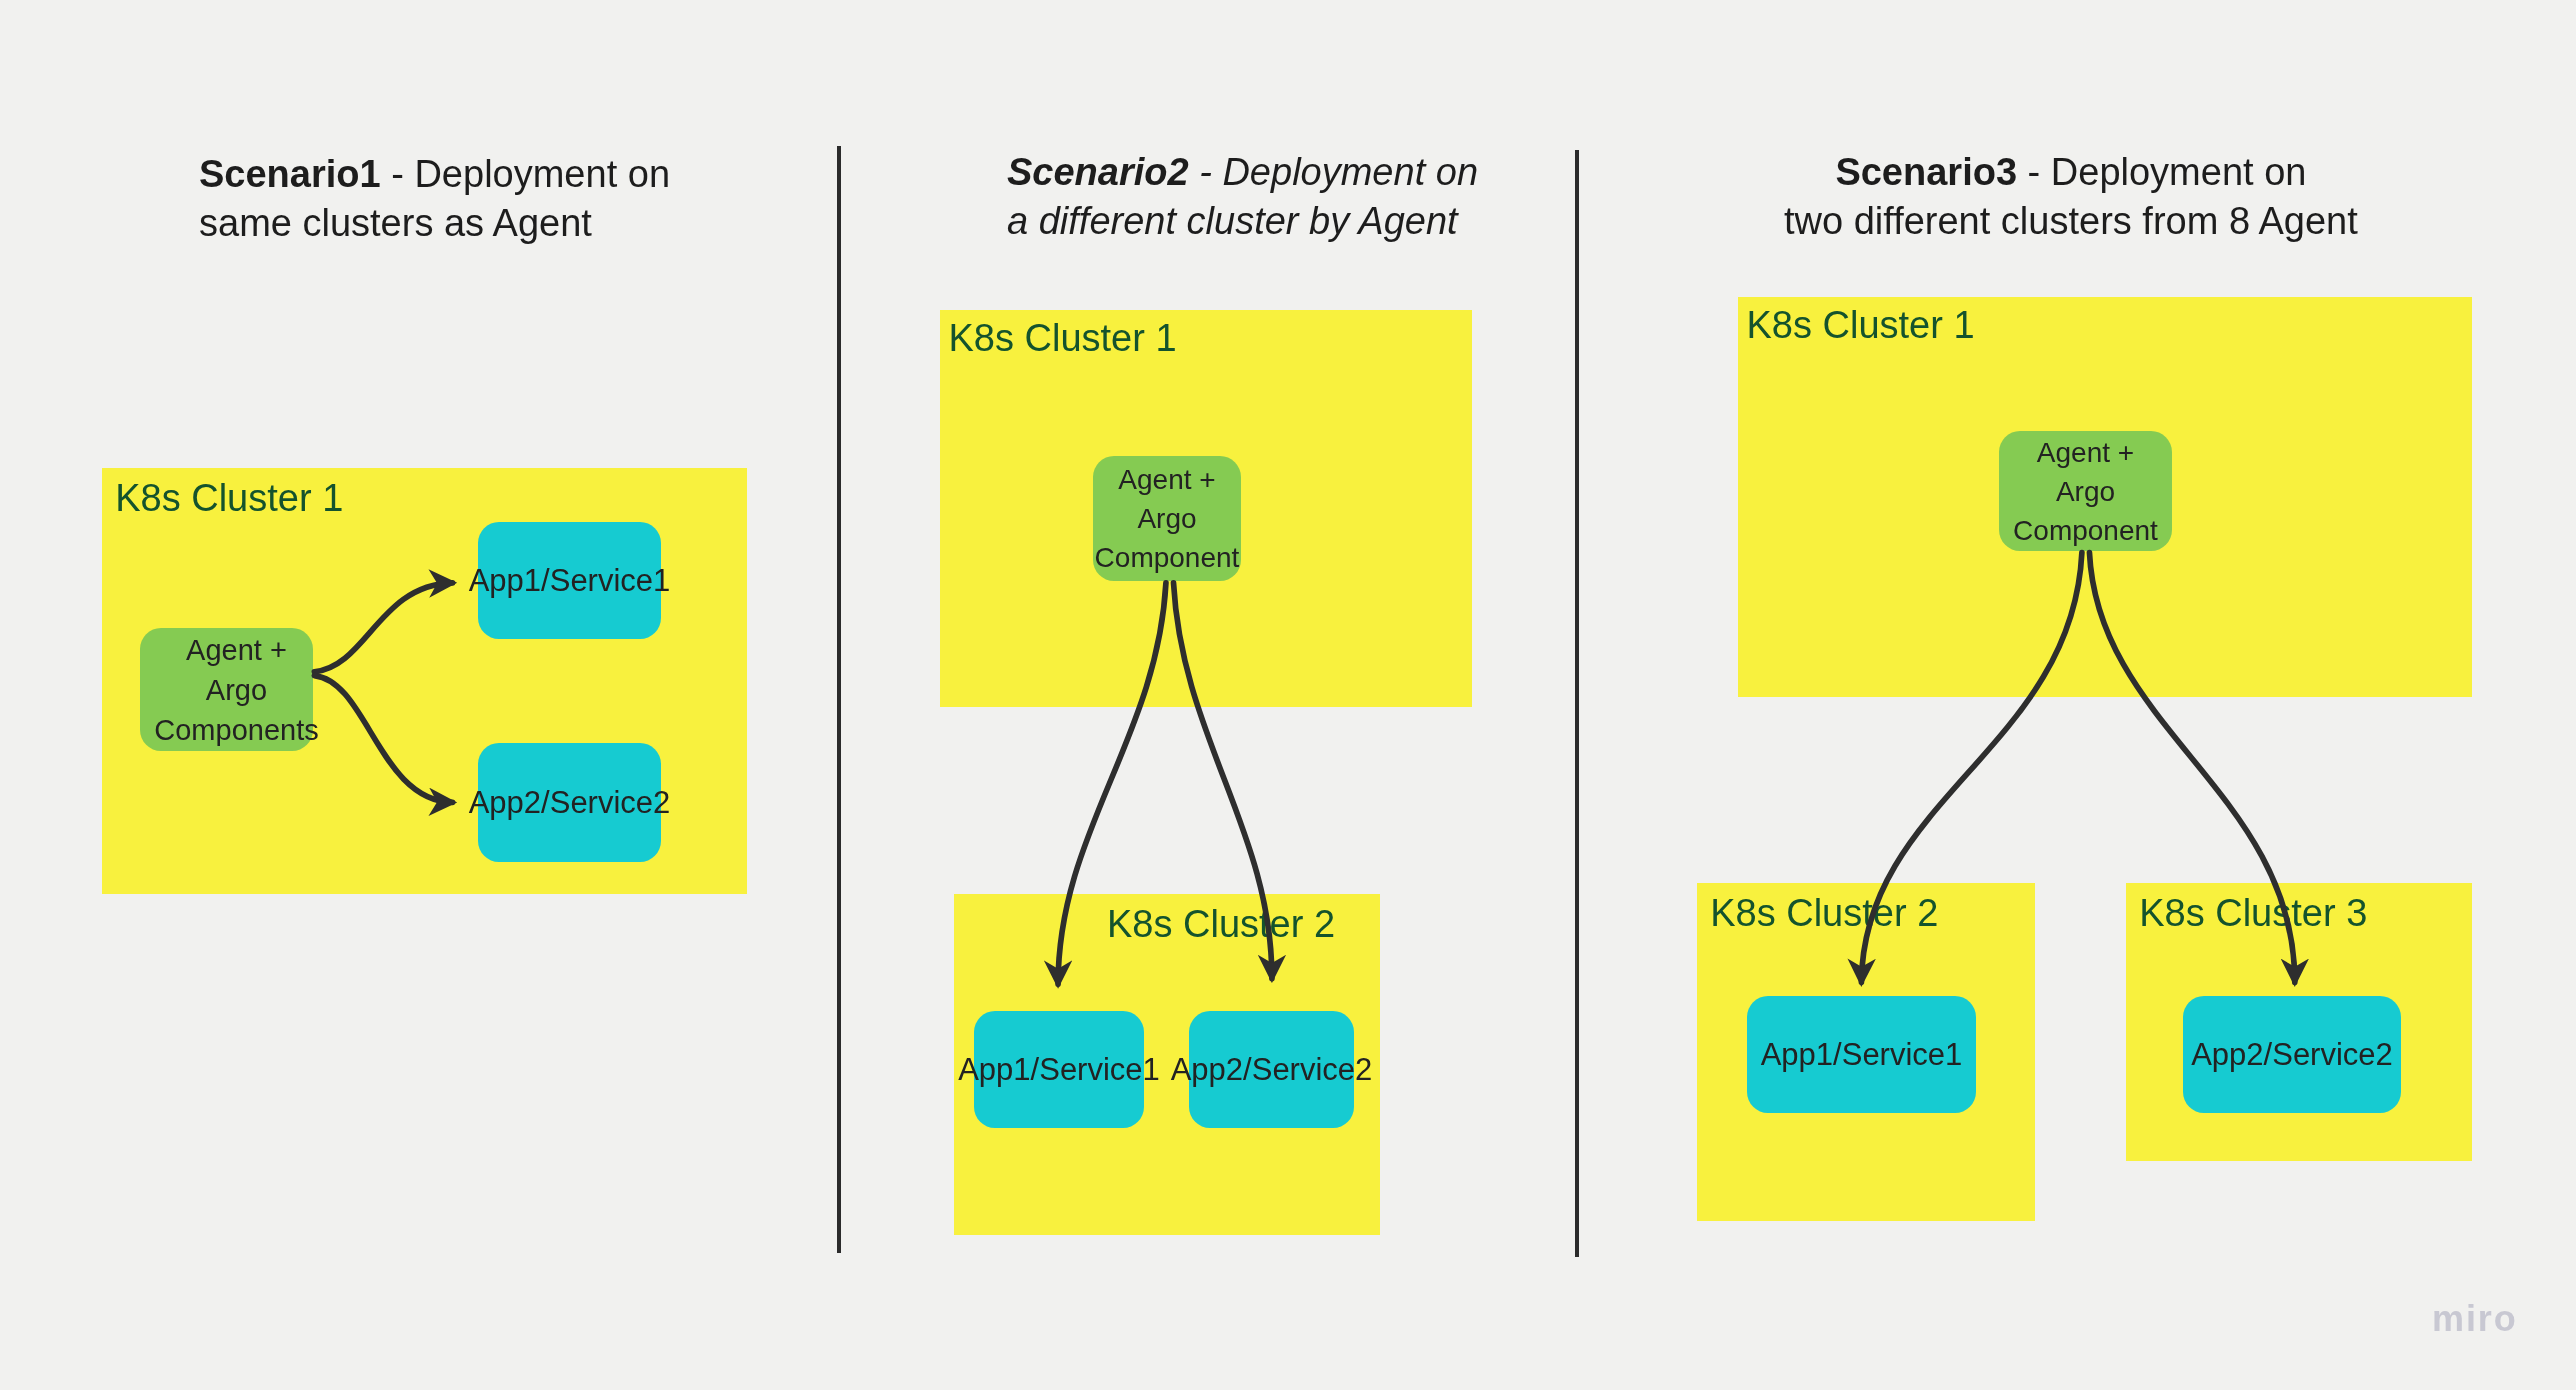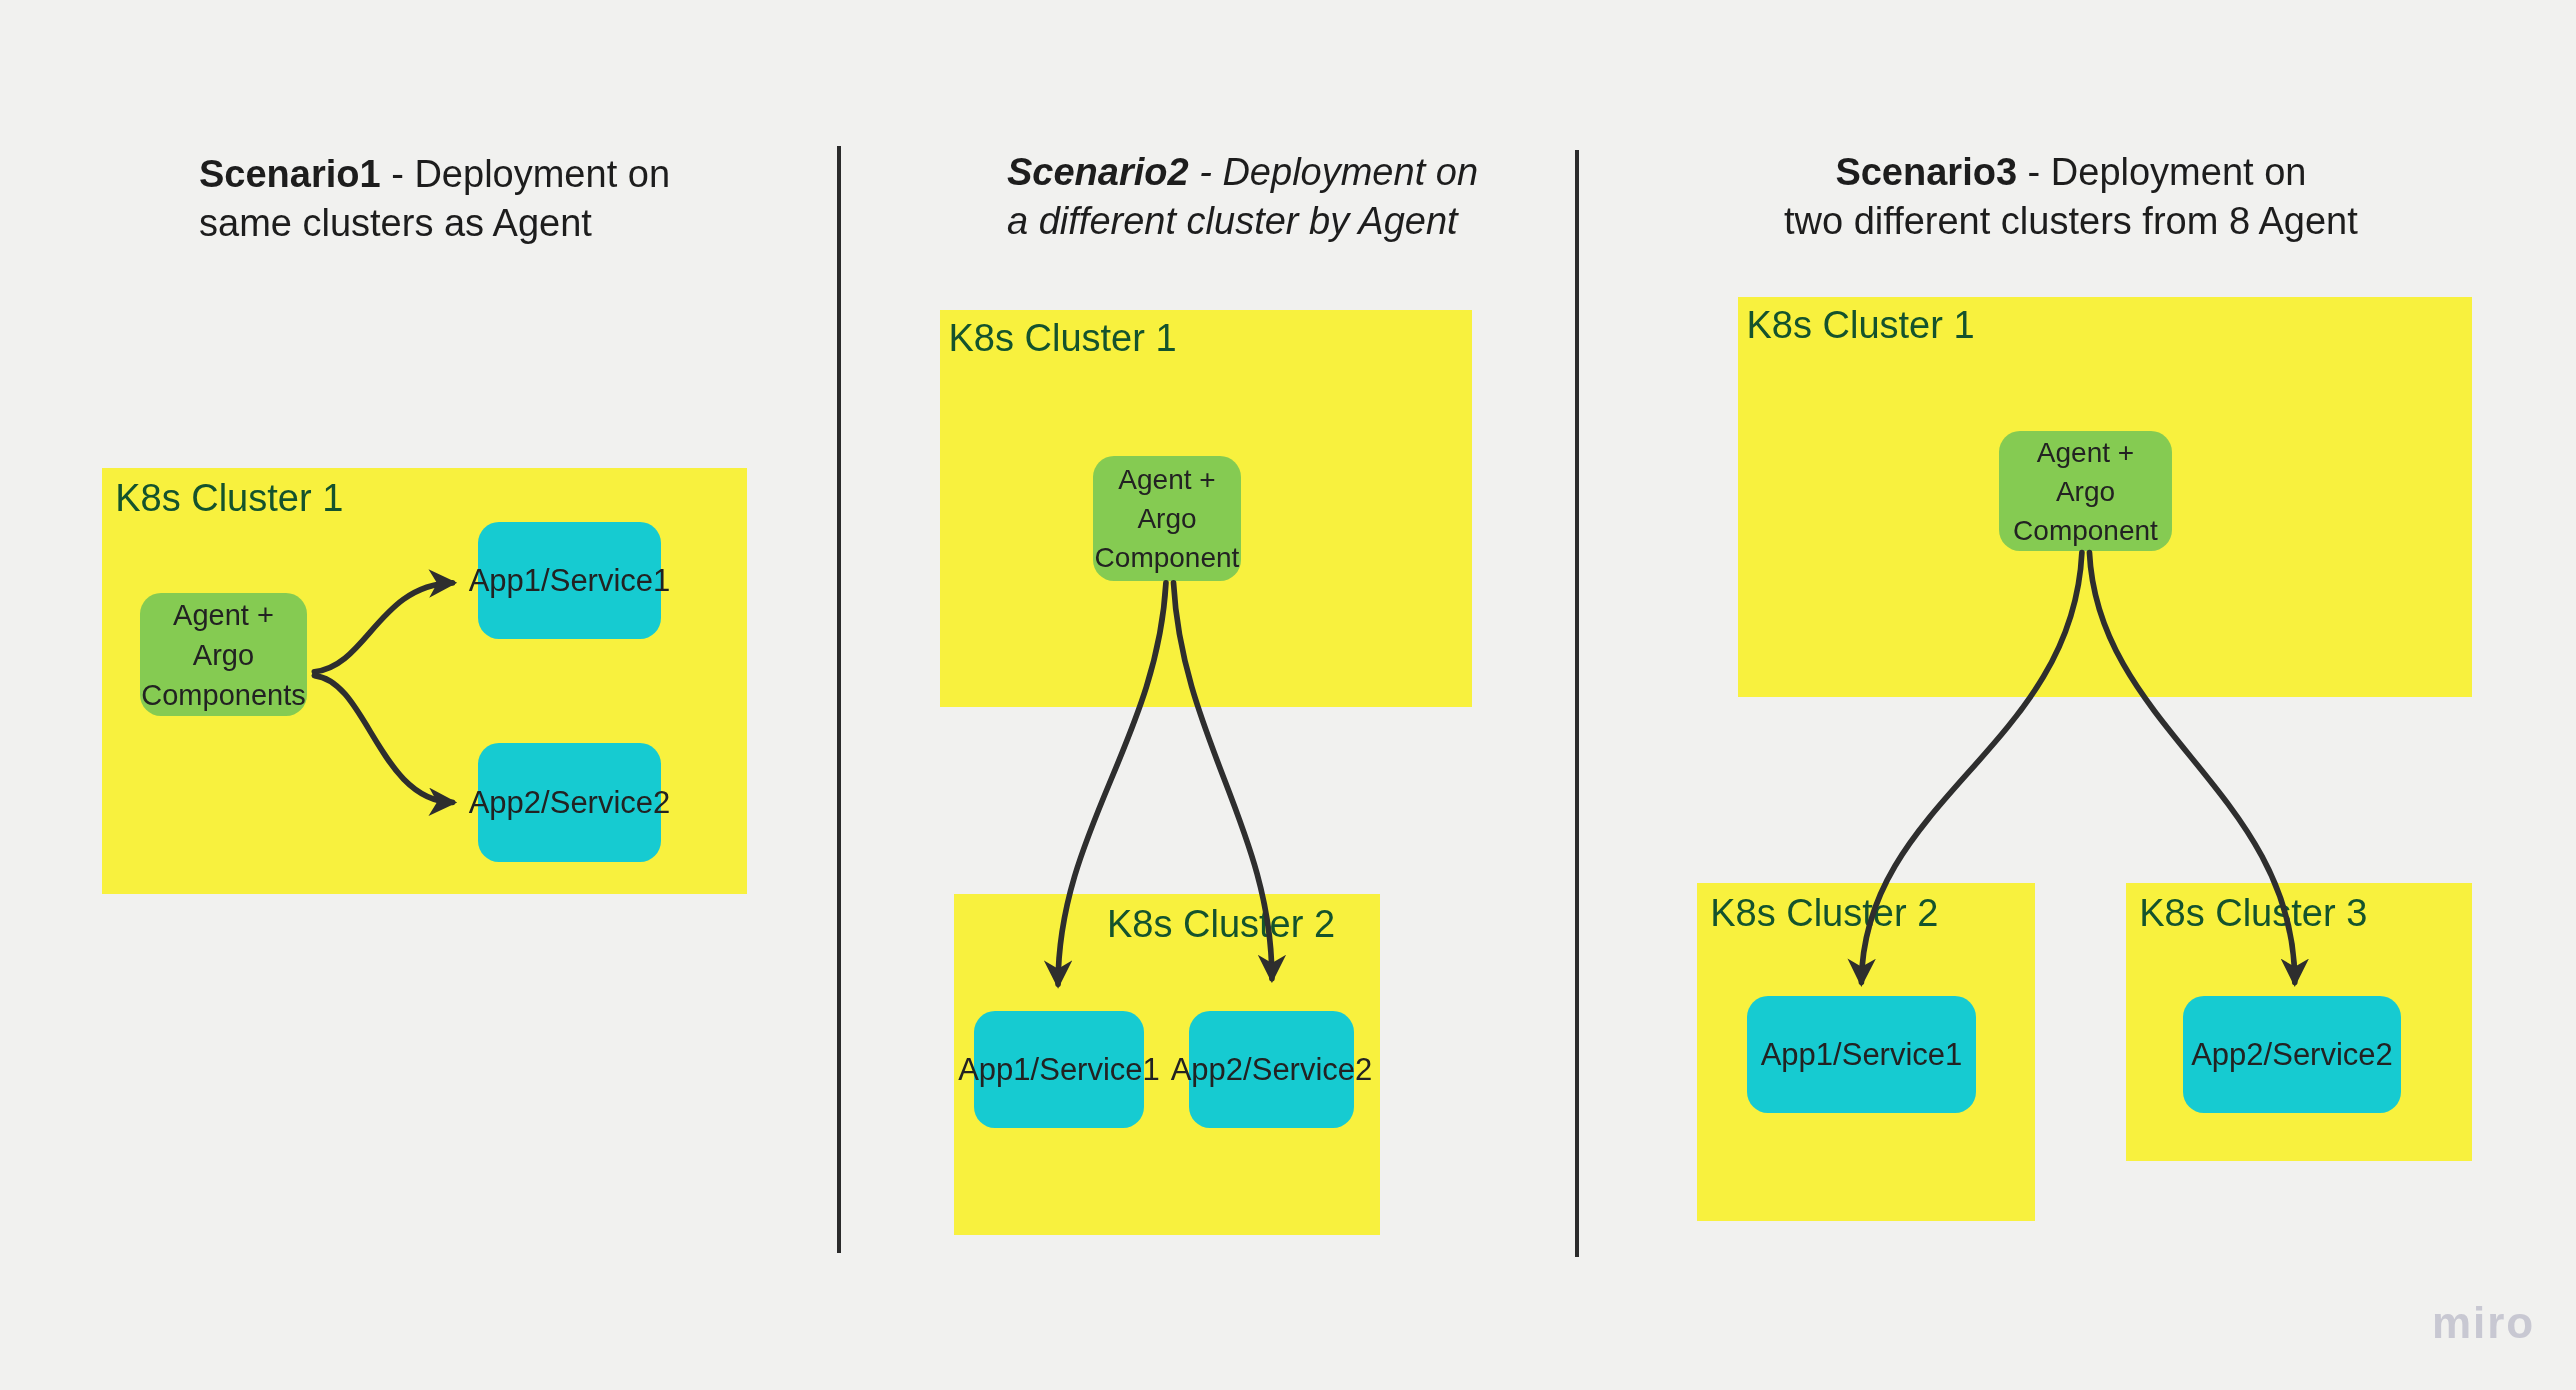--- a/index.html
+++ b/index.html
@@ -30,42 +30,42 @@
   .cluster-label.center{left:0;right:0;text-align:center;padding-left:0;transform:translateX(54px);}
   .node{
     display:flex;align-items:center;justify-content:center;
     text-align:center;border-radius:21px;
     color:#222;white-space:pre-line;
   }
   .node.green{background:#85CB52;font-size:29px;line-height:40px;}
   .node.cyan{background:#16CBD1;font-size:31px;line-height:38px;}
   svg.wires{position:absolute;left:0;top:0;pointer-events:none;}
   .watermark{
-    font-size:44px;font-weight:700;letter-spacing:1.9px;
+    font-size:36px;font-weight:700;letter-spacing:1.9px;
     color:#C8C8D2;
   }
 </style>
 </head>
 <body>
 
 <div id="canvas">
 
   <div class="abs divider" style="left:837px;top:146px;height:1107px;"></div>
   <div class="abs divider" style="left:1575px;top:150px;height:1107px;"></div>
 
   <div class="abs title" style="left:199px;top:150px;">
     <div><b>Scenario1</b><span> - Deployment on</span></div>
     <div>same clusters as Agent</div>
   </div>
 
   <div class="abs cluster" style="left:102px;top:468px;width:645px;height:426px;">
     <div class="cluster-label">K8s Cluster 1</div>
   </div>
 
-  <div class="abs node green" style="left:140px;top:593px;width:167px;height:123px;">Agent + Argo
+  <div class="abs node green" style="left:140px;top:628px;width:153px;height:123px;padding-left:20px;">Agent + Argo
 Components</div>
 
   <div class="abs node cyan" style="left:478px;top:522px;width:183px;height:117px;">App1/Service1</div>
 
   <div class="abs node cyan" style="left:478px;top:743px;width:183px;height:119px;">App2/Service2</div>
 
   <div class="abs title" style="left:1007px;top:148px;font-style:italic;">
     <div><b>Scenario2</b><span> - Deployment on</span></div>
     <div>a different cluster by Agent</div>
   </div>

